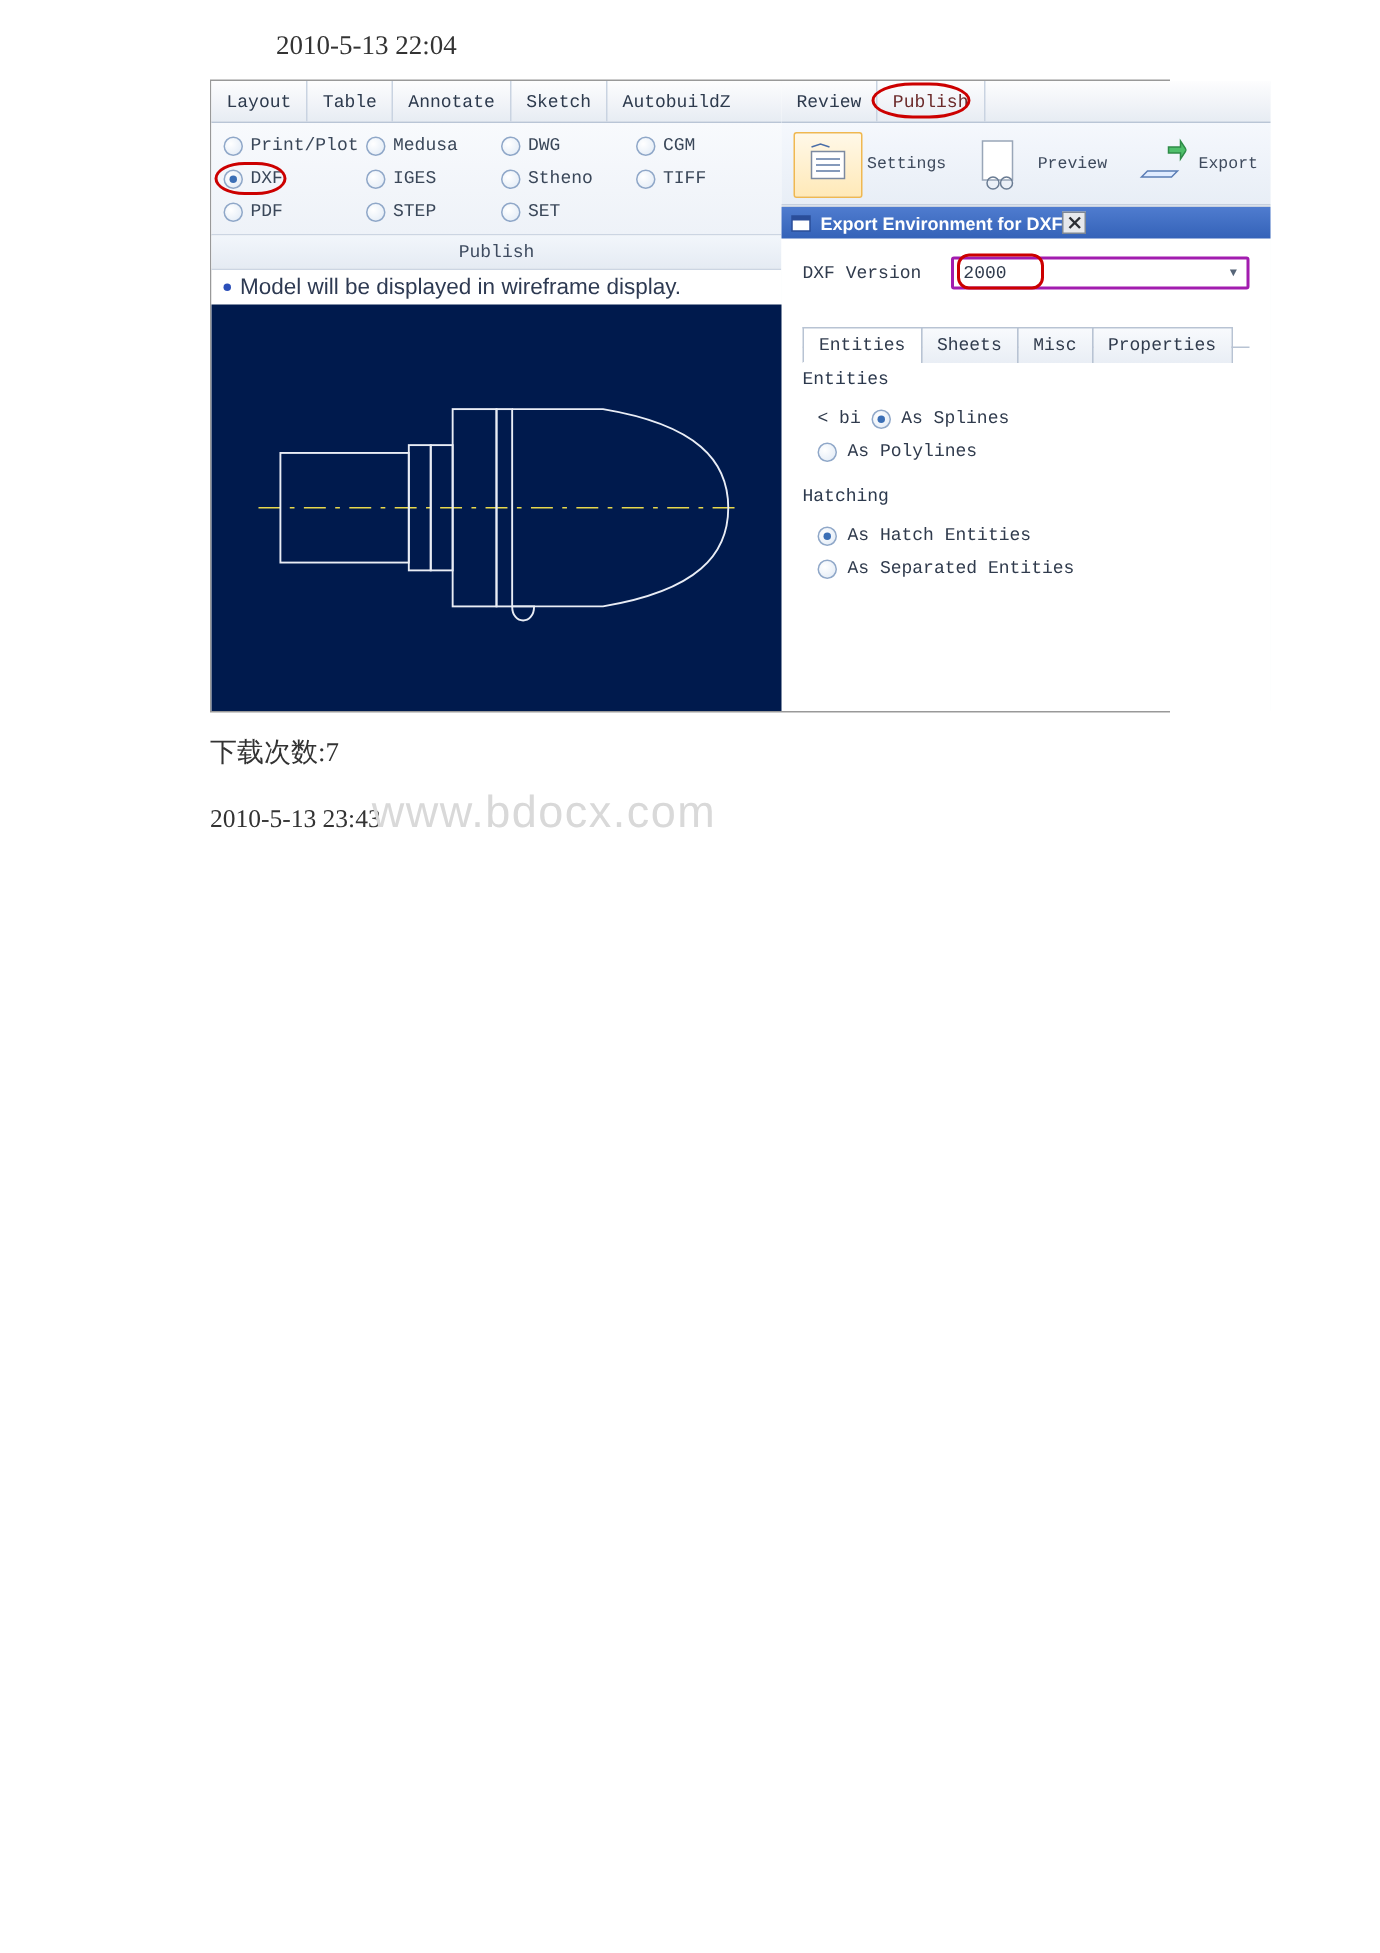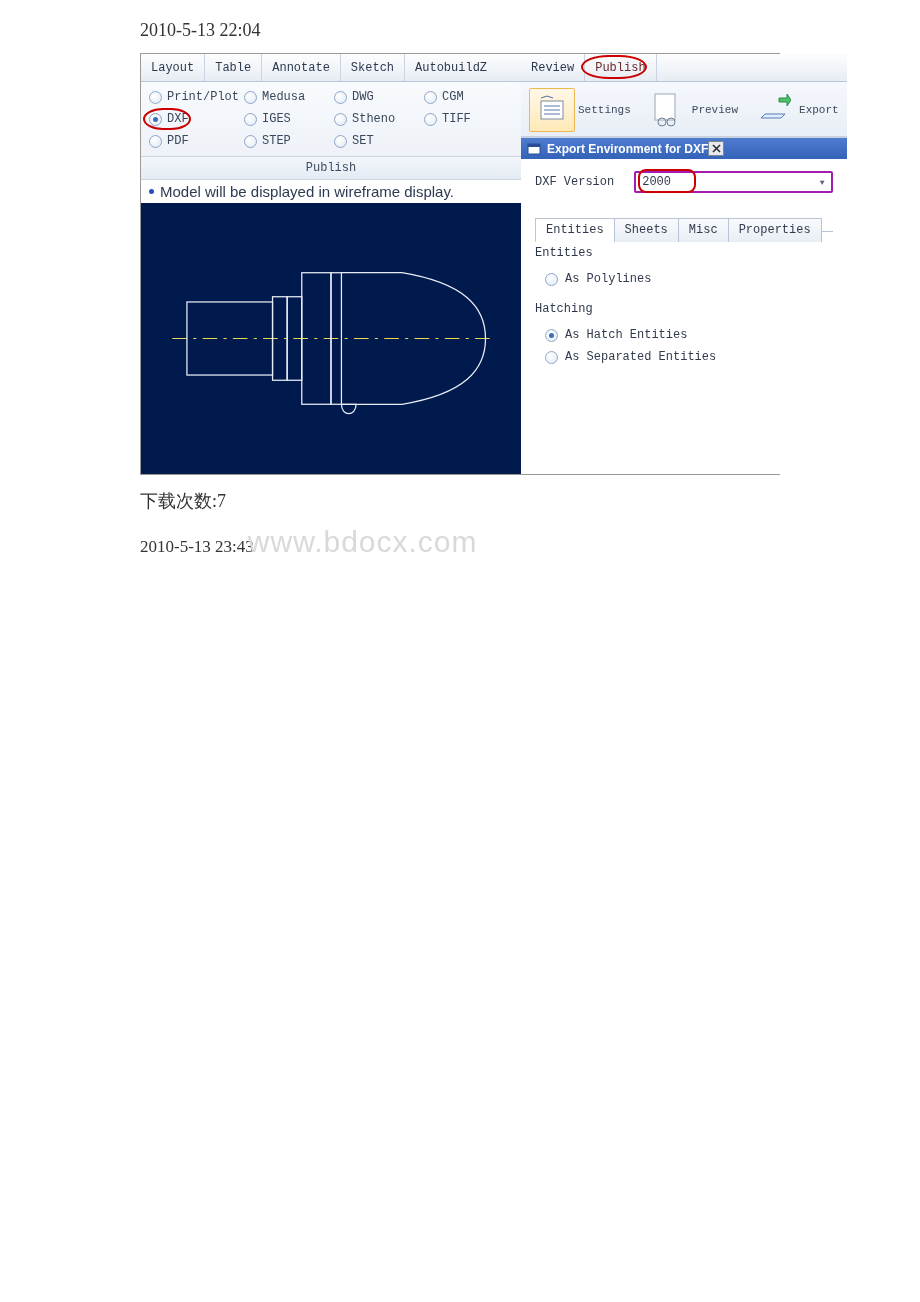--- a/index.html
+++ b/index.html
@@ -1,18 +1,18 @@
 <!DOCTYPE html>
 <html><head>
   <meta charset="utf-8">
   <style>
     * { box-sizing: border-box; margin: 0; padding: 0; }
     body { font-family: Arial, sans-serif; font-size: 13px; color: #333; background: #fff; }
     .page { width: 920px; padding: 20px 140px; }
-    .timestamp-top { font-size: 18px; margin-bottom: 12px; font-family: "Times New Roman", serif; }
+    .timestamp-top { font-size: 18px; margin-bottom: 12px; font-family: "Times New Roman", serif; margin-left: 44px; }
     .app-shell { border: 1px solid #999; display: flex; height: 422px; }
     .left-col { flex: 0 0 364px; display: flex; flex-direction: column; background: #fff; }
     .right-col { flex: 1; display: flex; flex-direction: column; background: #f7f9fc; }
     .tabbar { display: flex; background: linear-gradient(#fdfdfe, #e7ecf3); border-bottom: 1px solid #b9c5d6; height: 28px; align-items: stretch; font-family: "Courier New", monospace; font-size: 12px; color: #2d3a4d; }
     .tab { padding: 0 10px; display: flex; align-items: center; border-right: 1px solid #c9d3e1; cursor: pointer; }
     .tab.last-left { border-right: none; }
     .tabbar .tab.publish-tab { color: #6b2a2a; position: relative; }
     .circle-highlight { position: absolute; border: 2px solid #cc0000; border-radius: 50%/60%; pointer-events: none; }
     .publish-circle { width: 66px; height: 24px; left: -4px; top: 1px; }
     .radio-grid { display: grid; grid-template-columns: 95px 90px 90px 89px; row-gap: 8px; padding: 8px 8px; background: linear-gradient(#f8fafd, #eef2f8); border-bottom: 1px solid #ccd5e2; font-family: "Courier New", monospace; font-size: 12px; color: #3a4759; }
@@ -215,20 +215,24 @@
           </div>
 
           <div class="ep-tabs">
             <div class="ep-tab active">Entities</div>
             <div class="ep-tab">Sheets</div>
             <div class="ep-tab">Misc</div>
             <div class="ep-tab">Properties</div>
           </div>
 
           <div class="ep-group-title">Entities</div>
+          <div class="ep-radio-item">&lt;
+bi            <span class="rad-dot sel"></span>
+            <span>As Splines</span>
+          </div>
           <div class="ep-radio-item">
             <span class="rad-dot"></span>
             <span>As Polylines</span>
           </div>
 
           <div class="ep-spacer"></div>
 
           <div class="ep-group-title">Hatching</div>
           <div class="ep-radio-item">
             <span class="rad-dot sel"></span>

